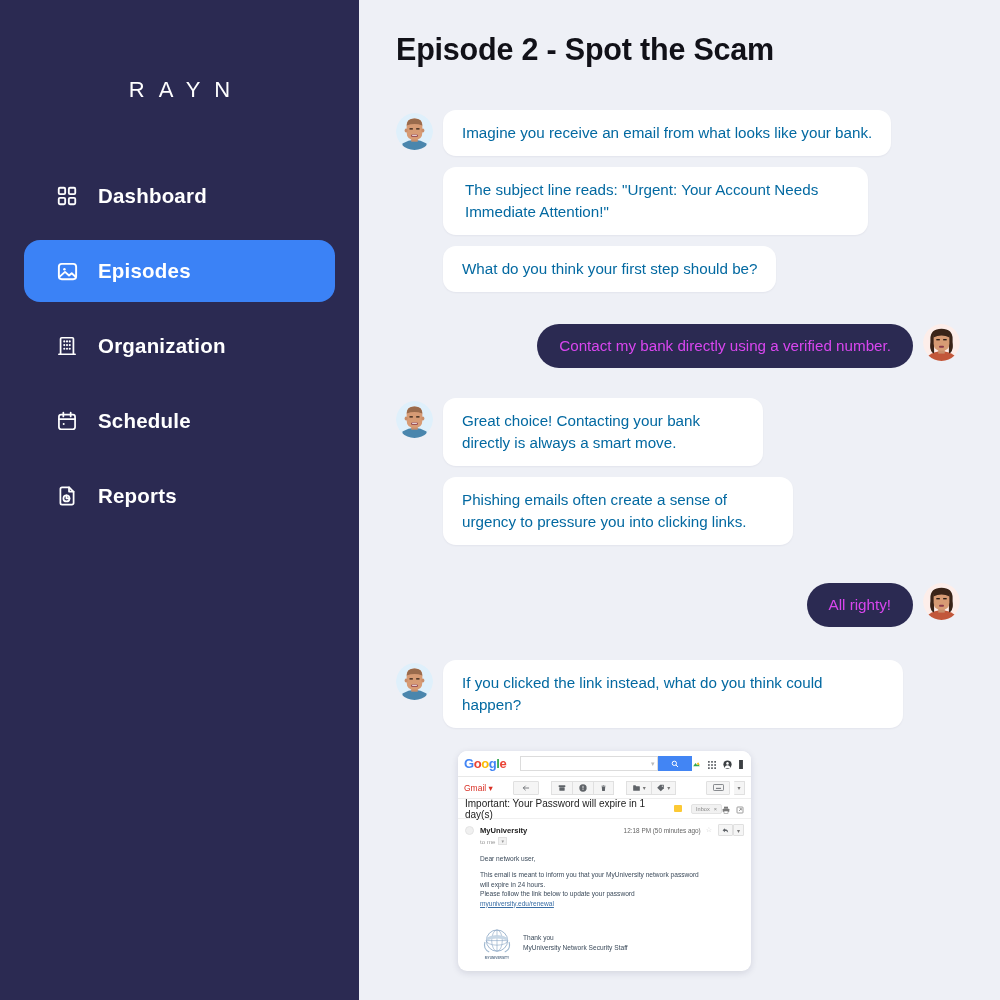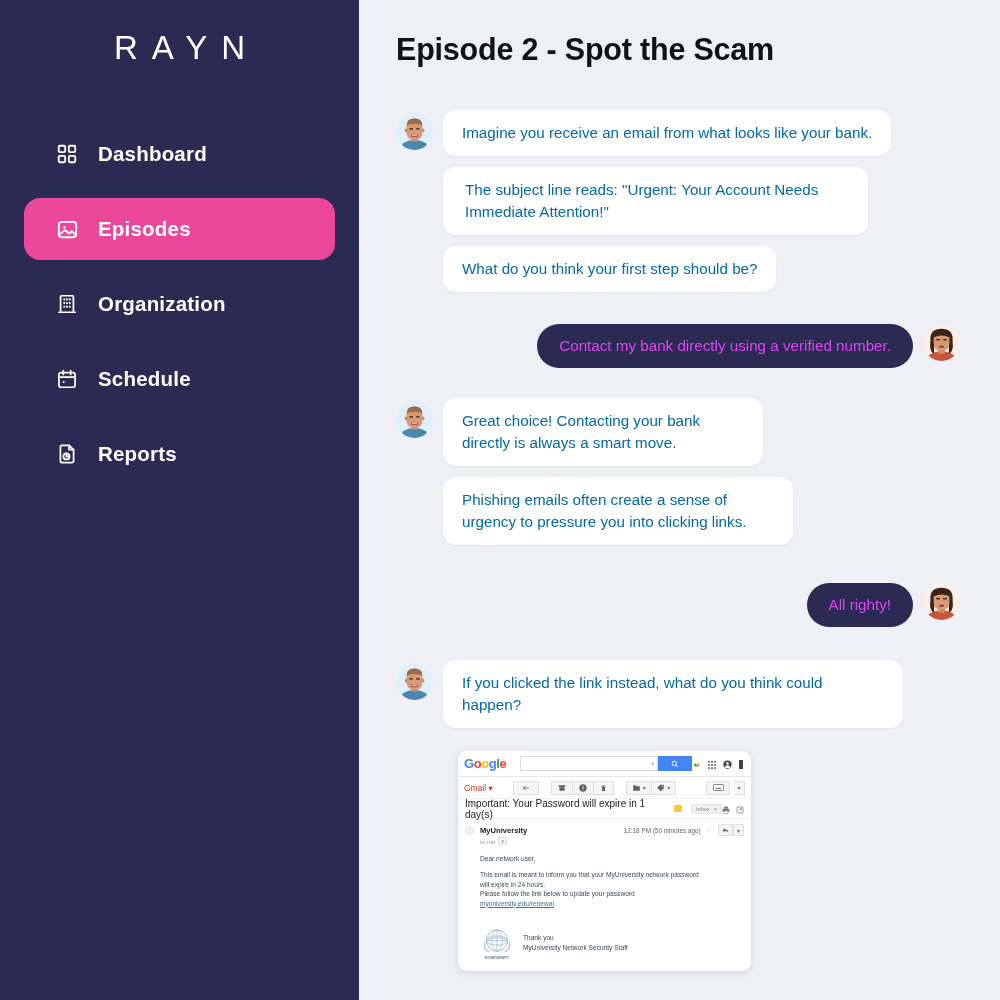--- a/index.html
+++ b/index.html
@@ -13,39 +13,39 @@
 
   
   .sidebar {
     width: 359px; height: 1000px;
     background: #2b2a52;
     flex: 0 0 359px;
     position: relative;
   }
   .logo-wrap { padding-top: 28px; text-align: center; }
   .logo-main {
-    color: #ffffff; font-size: 33px; font-weight: 400;
+    color: #ffffff; font-size: 22px; font-weight: 400;
     letter-spacing: 14px; text-indent: 14px;
-    line-height: 40px; font-family: "Liberation Sans", sans-serif;
+    line-height: 40px; font-family: "Liberation Sans", sans-serif; margin-top: 42px;
   }
   .logo-sub {
     color: #ffffff; font-size: 12.5px; font-weight: 400;
     letter-spacing: 9.5px; text-indent: 9.5px;
     margin-top: 5px;
   }
   .nav { margin-top: 55px; padding: 0 24px; }
   .nav-item {
     display: flex; align-items: center;
     height: 62px;
     border-radius: 16px;
     padding-left: 31px;
     margin-bottom: 13px;
     cursor: pointer;
   }
-  .nav-item.active { background: #ec4899; }
+  .nav-item.active { background: #3b82f6; }
   .nav-ico {
     width: 24px; height: 24px;
     flex: 0 0 24px;
     display: flex; align-items: center; justify-content: center;
     margin-right: 19px;
   }
   .nav-ico svg { display: block; }
   .nav-label {
     color: #ffffff; font-size: 20.5px; font-weight: bold;
     letter-spacing: .2px;

